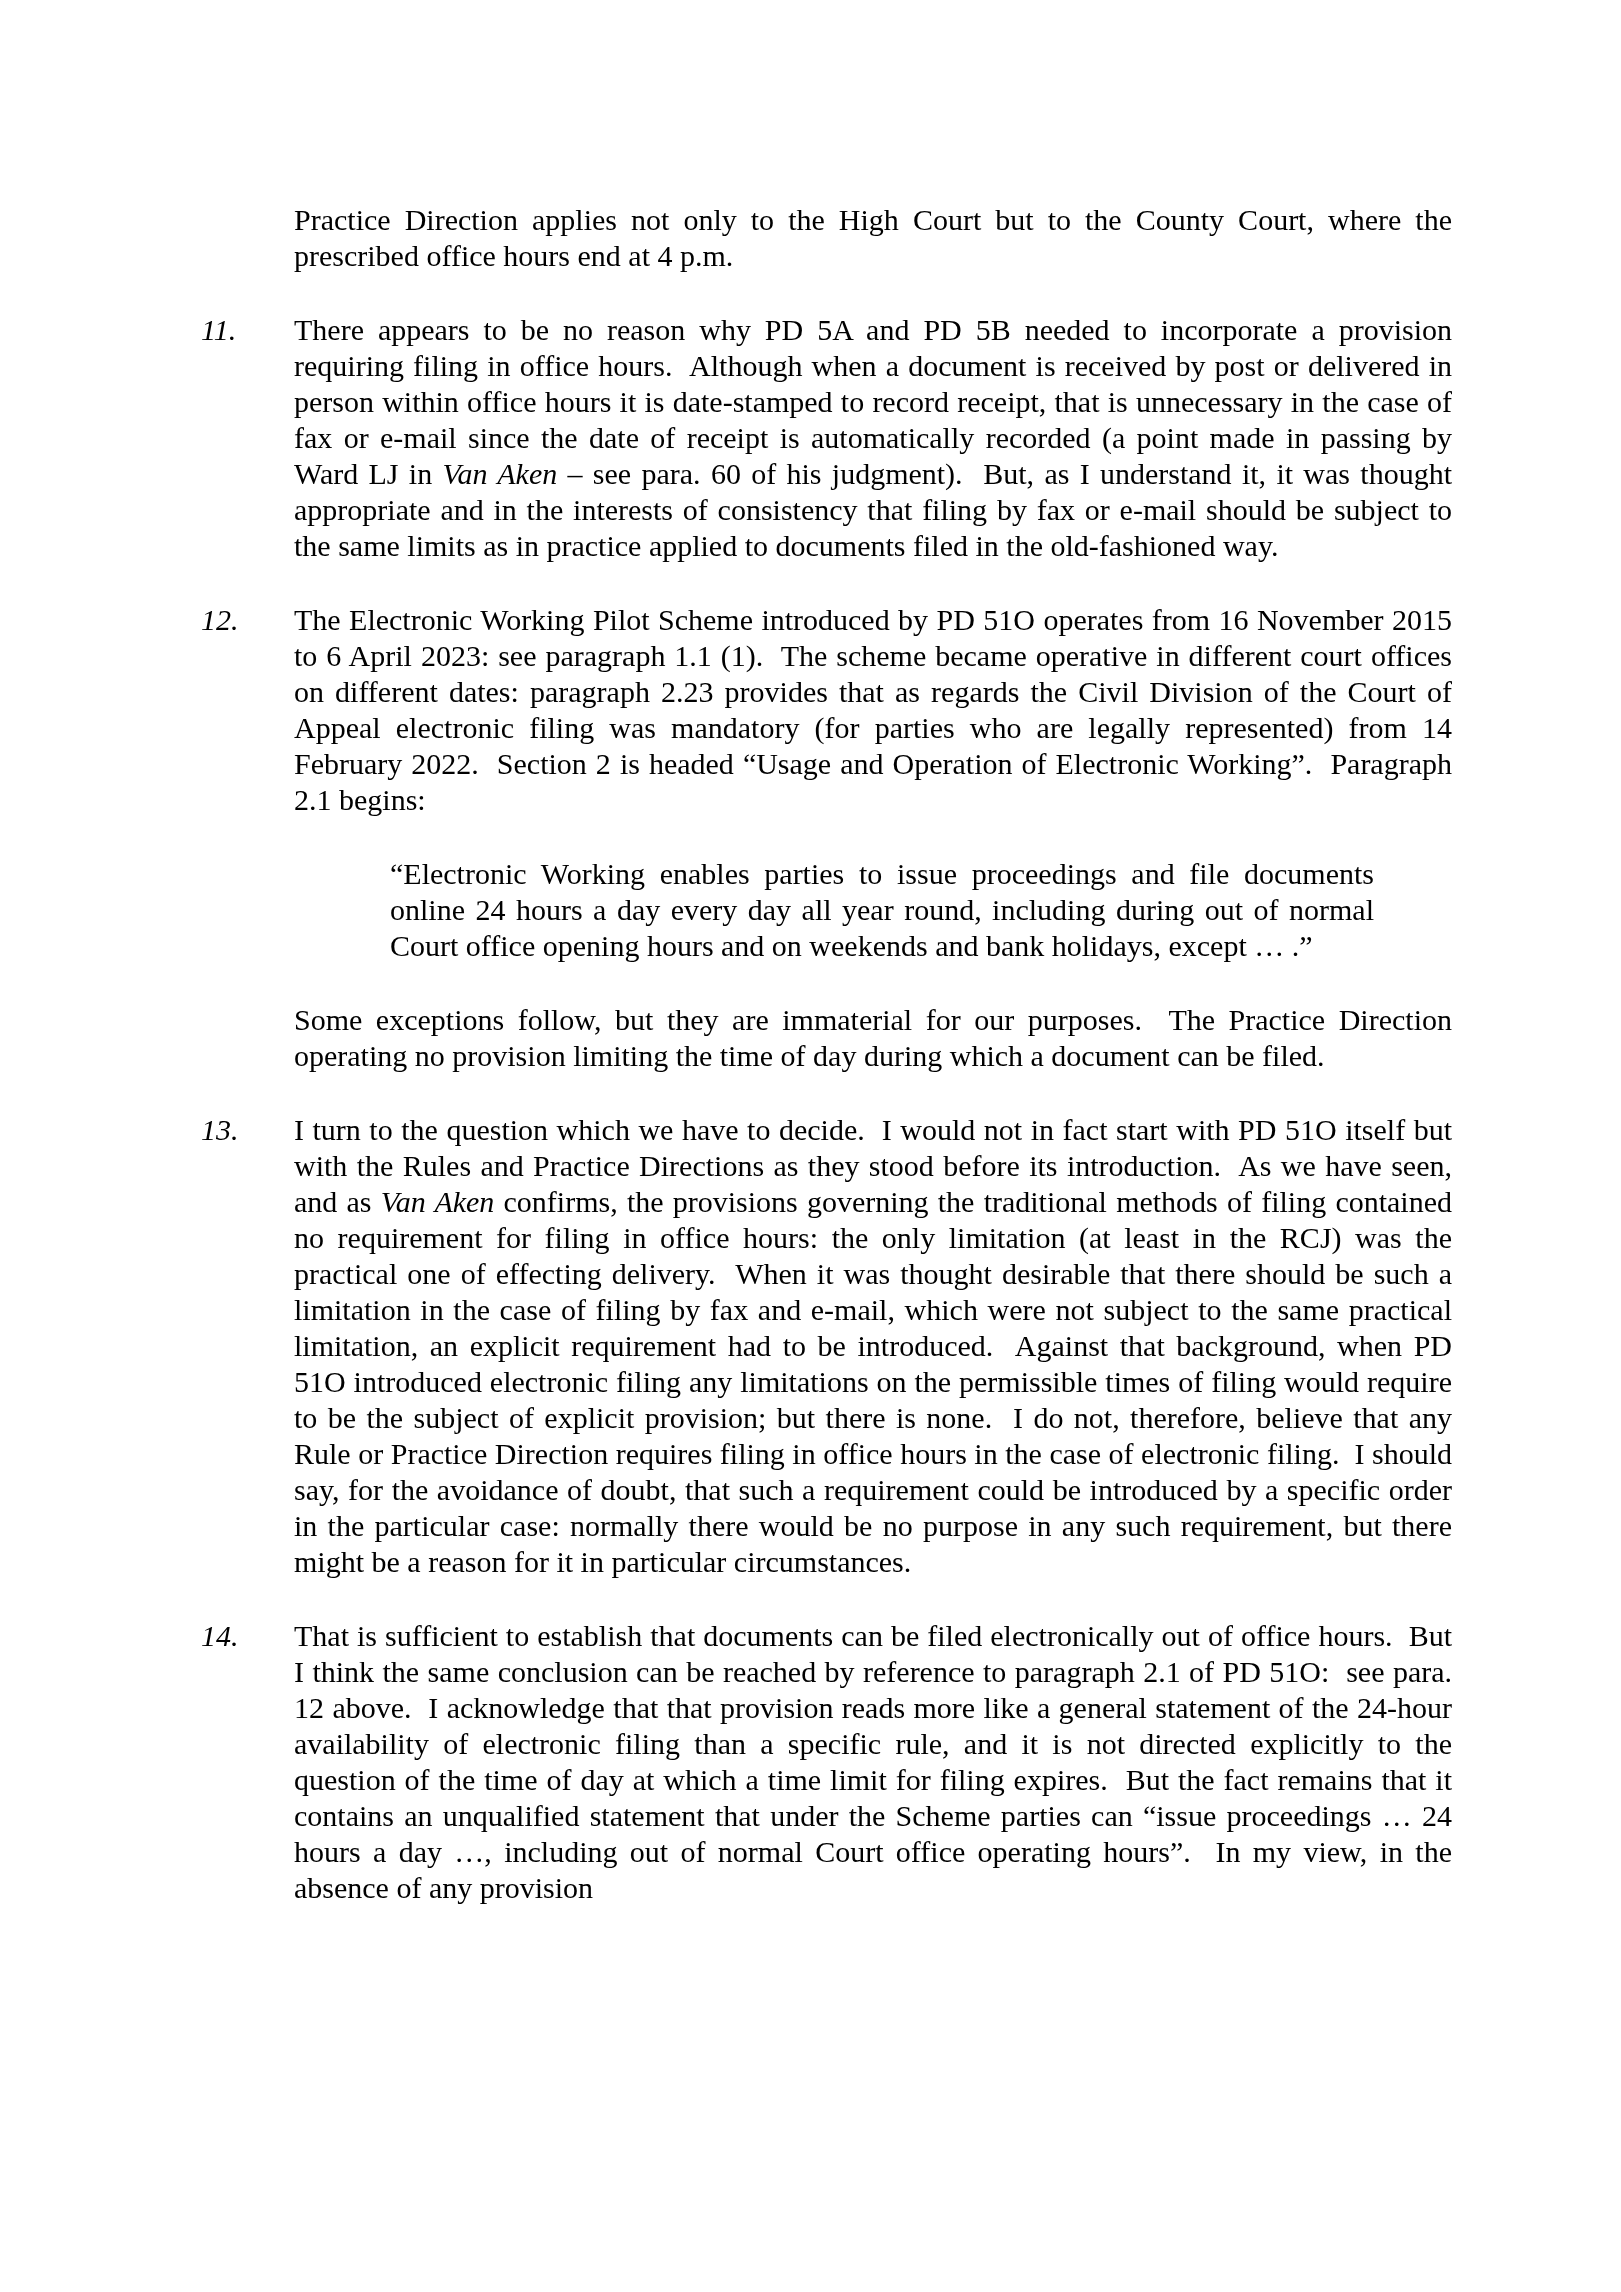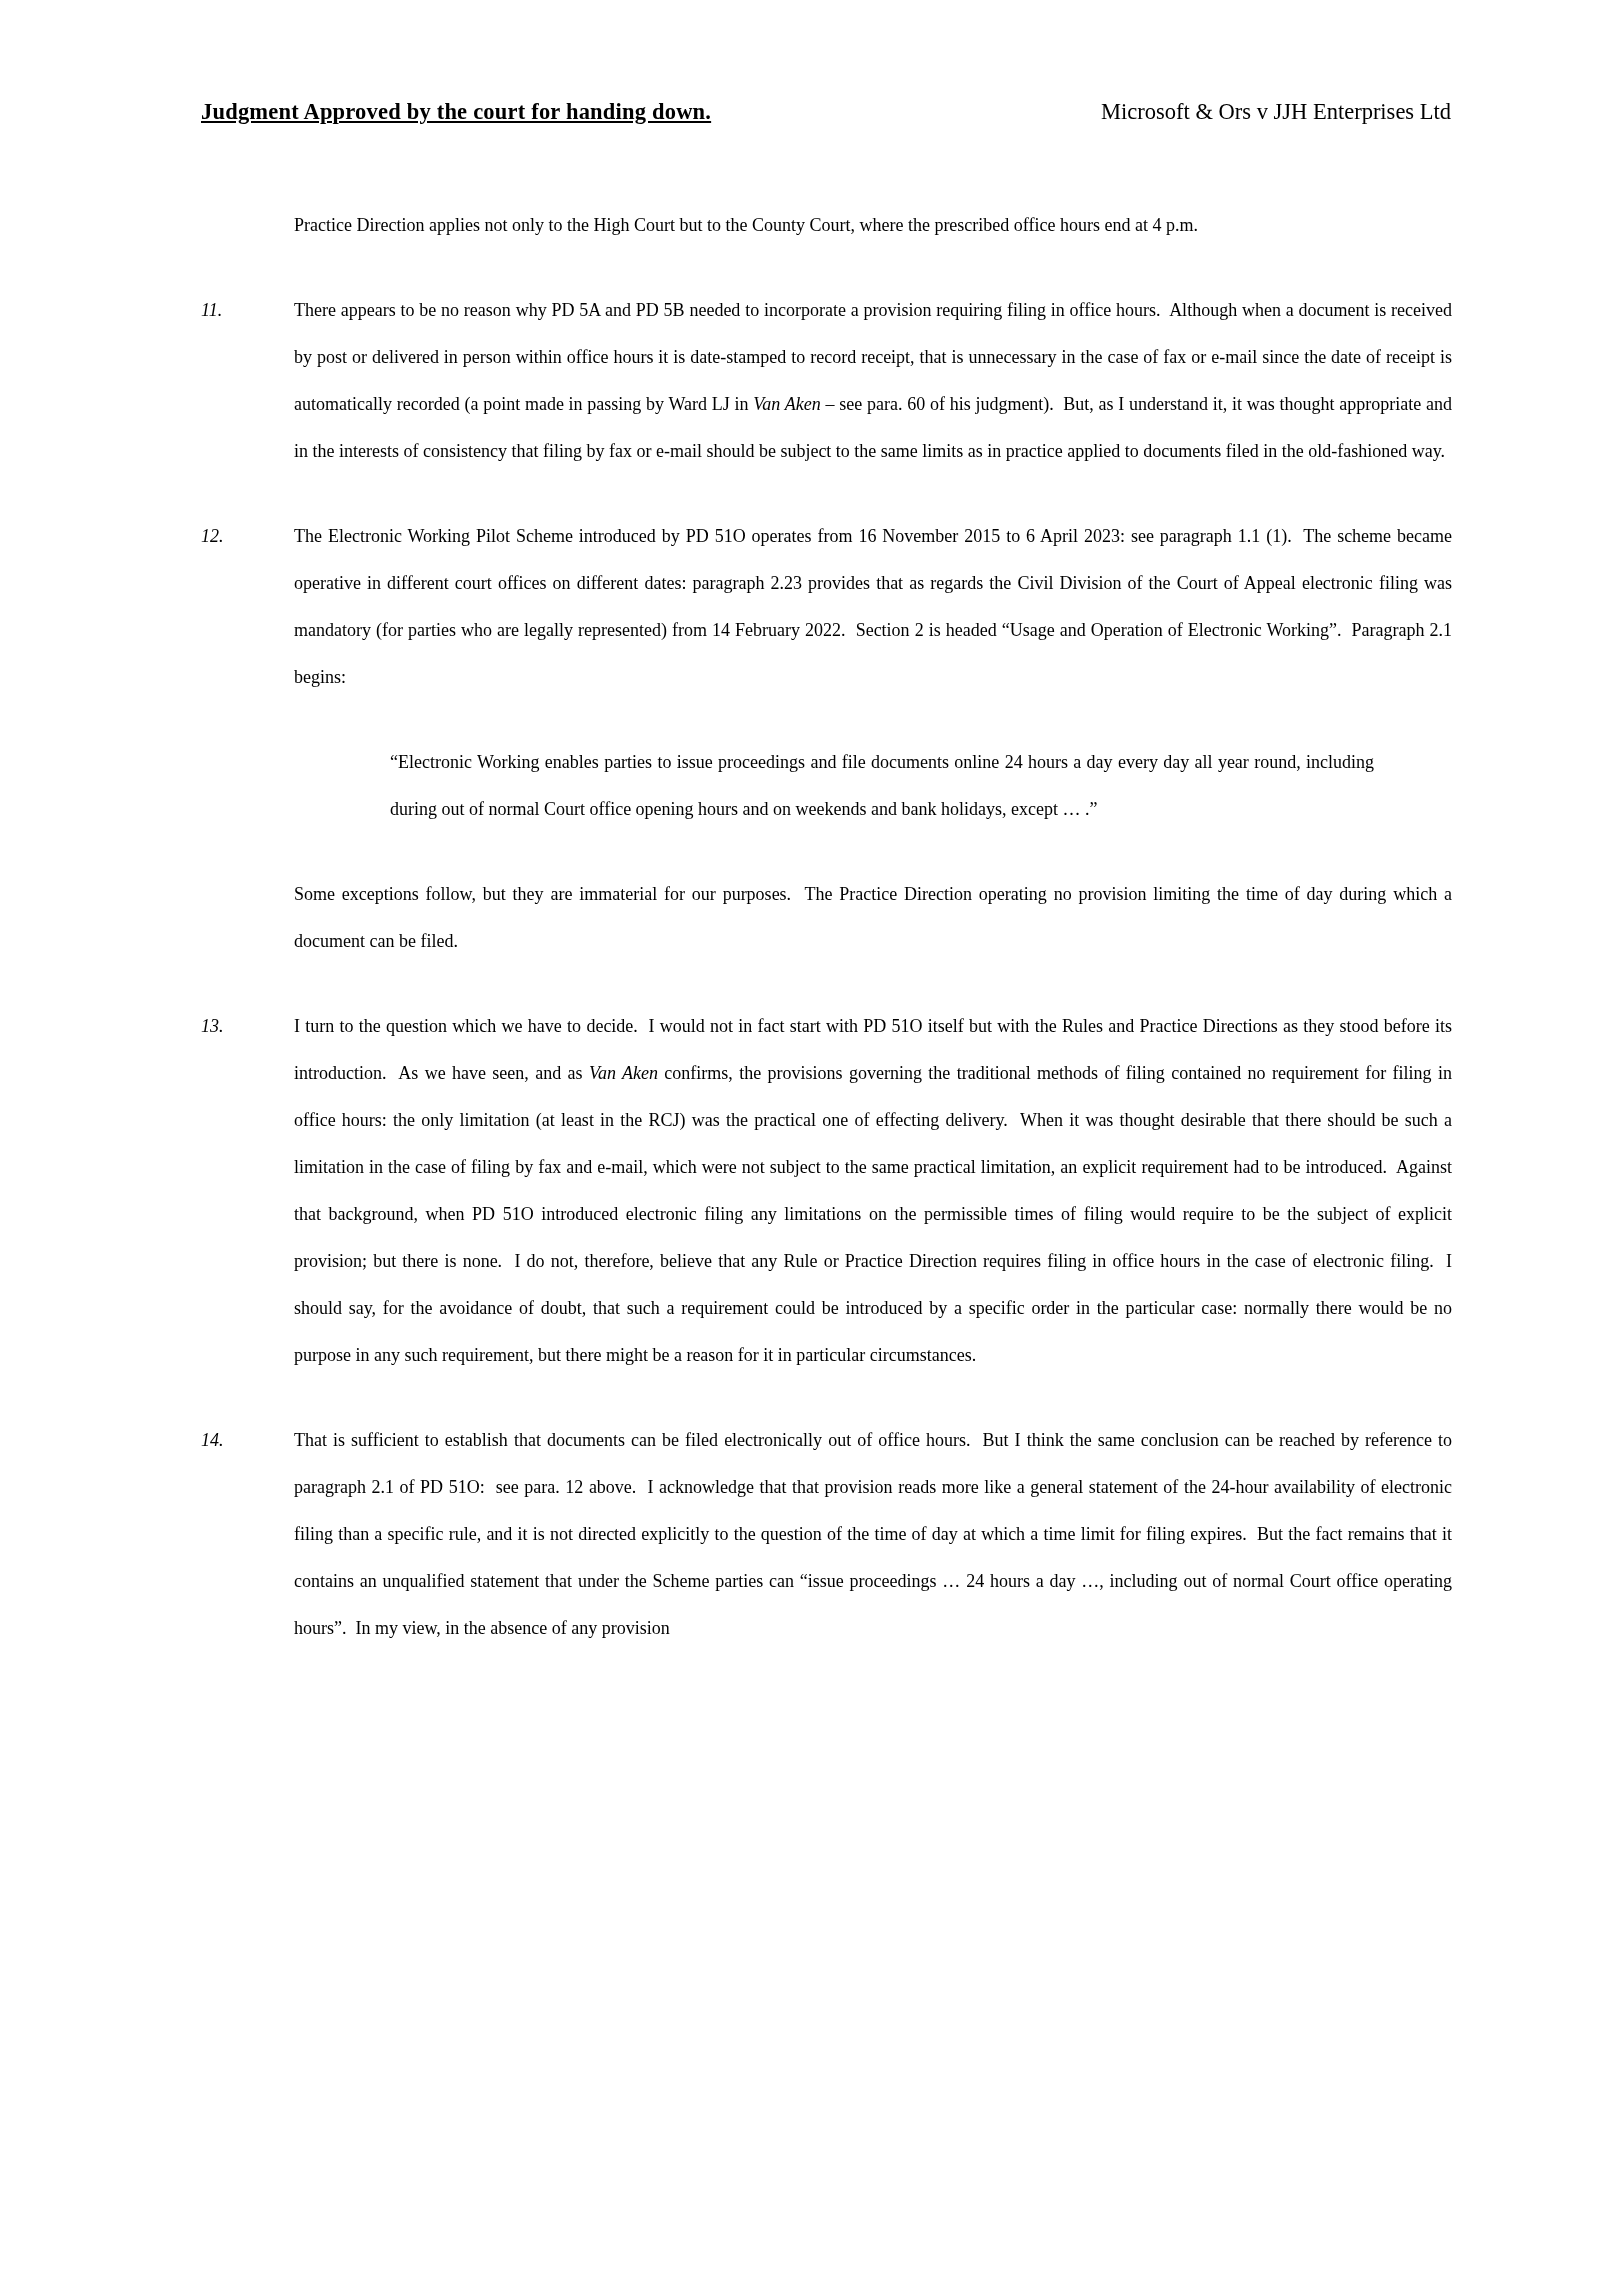--- a/index.html
+++ b/index.html
@@ -35,22 +35,22 @@
     font-size: 22.5px;
   }
   .content {
     position: absolute;
     top: 202px;
     left: 201px;
     width: 1251px;
   }
   .para {
     position: relative;
-    font-size: 18px;
-    line-height: 47px;
+    font-size: 30px;
+    line-height: 36px;
     text-align: justify;
     white-space: pre-wrap;
     margin: 0 0 38px 0;
   }
   .para.numbered,
   .para.continuation {
     padding-left: 93px;
   }
   .para.quote {
     margin-left: 189px;
@@ -63,24 +63,20 @@
     font-style: italic;
   }
   .italic {
     font-style: italic;
   }
 </style>
 </head>
 <body>
 
 <div class="page">
-  <div class="header">
-    <span class="header-left">Judgment Approved by the court for handing down.</span>
-    <span class="header-right">Microsoft &amp; Ors v JJH Enterprises Ltd</span>
-  </div>
   <div class="content">
       <div class="para continuation"><span class="para-text"><span>Practice Direction applies not only to the High Court but to the County Court, where the prescribed office hours end at 4 p.m.</span></span></div>
       <div class="para numbered"><span class="para-number">11.</span><span class="para-text"><span>There appears to be no reason why PD 5A and PD 5B needed to incorporate a provision requiring filing in office hours.  Although when a document is received by post or delivered in person within office hours it is date-stamped to record receipt, that is unnecessary in the case of fax or e-mail since the date of receipt is automatically recorded (a point made in passing by Ward LJ in </span><span class="italic">Van Aken</span><span> – see para. 60 of his judgment).  But, as I understand it, it was thought appropriate and in the interests of consistency that filing by fax or e-mail should be subject to the same limits as in practice applied to documents filed in the old-fashioned way.</span></span></div>
       <div class="para numbered"><span class="para-number">12.</span><span class="para-text"><span>The Electronic Working Pilot Scheme introduced by PD 51O operates from 16 November 2015 to 6 April 2023: see paragraph 1.1 (1).  The scheme became operative in different court offices on different dates: paragraph 2.23 provides that as regards the Civil Division of the Court of Appeal electronic filing was mandatory (for parties who are legally represented) from 14 February 2022.  Section 2 is headed “Usage and Operation of Electronic Working”.  Paragraph 2.1 begins:</span></span></div>
       <div class="para quote"><span class="para-text"><span>“Electronic Working enables parties to issue proceedings and file documents online 24 hours a day every day all year round, including during out of normal Court office opening hours and on weekends and bank holidays, except … .”</span></span></div>
       <div class="para continuation"><span class="para-text"><span>Some exceptions follow, but they are immaterial for our purposes.  The Practice Direction operating no provision limiting the time of day during which a document can be filed.</span></span></div>
       <div class="para numbered"><span class="para-number">13.</span><span class="para-text"><span>I turn to the question which we have to decide.  I would not in fact start with PD 51O itself but with the Rules and Practice Directions as they stood before its introduction.  As we have seen, and as </span><span class="italic">Van Aken</span><span> confirms, the provisions governing the traditional methods of filing contained no requirement for filing in office hours: the only limitation (at least in the RCJ) was the practical one of effecting delivery.  When it was thought desirable that there should be such a limitation in the case of filing by fax and e-mail, which were not subject to the same practical limitation, an explicit requirement had to be introduced.  Against that background, when PD 51O introduced electronic filing any limitations on the permissible times of filing would require to be the subject of explicit provision; but there is none.  I do not, therefore, believe that any Rule or Practice Direction requires filing in office hours in the case of electronic filing.  I should say, for the avoidance of doubt, that such a requirement could be introduced by a specific order in the particular case: normally there would be no purpose in any such requirement, but there might be a reason for it in particular circumstances.</span></span></div>
       <div class="para numbered"><span class="para-number">14.</span><span class="para-text"><span>That is sufficient to establish that documents can be filed electronically out of office hours.  But I think the same conclusion can be reached by reference to paragraph 2.1 of PD 51O:  see para. 12 above.  I acknowledge that that provision reads more like a general statement of the 24-hour availability of electronic filing than a specific rule, and it is not directed explicitly to the question of the time of day at which a time limit for filing expires.  But the fact remains that it contains an unqualified statement that under the Scheme parties can “issue proceedings … 24 hours a day …, including out of normal Court office operating hours”.  In my view, in the absence of any provision</span></span></div>
     </div>
 </div>

